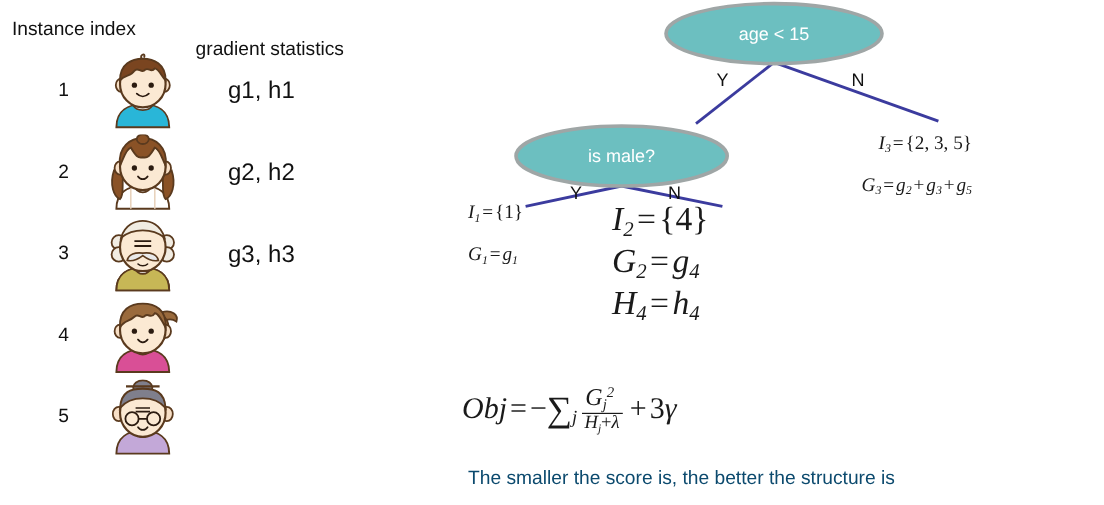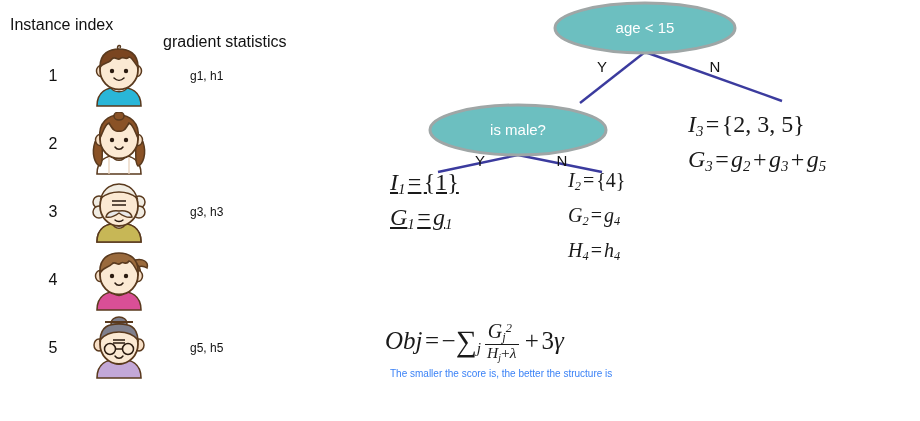--- a/index.html
+++ b/index.html
@@ -18,21 +18,21 @@
   #hdr-stats{left:163px;top:16px;margin-top:17px;}
 
   .row{position:absolute;left:0;width:330px;height:68px;}
   .row .idx{
     position:absolute;left:40px;width:26px;text-align:center;
     font-size:16px;color:#111;line-height:68px;
   }
   .row .avatar{position:absolute;left:85px;top:2px;width:68px;height:64px;}
   .row .gstat{
     position:absolute;left:190px;width:120px;
-    font-size:12px;color:#111;line-height:68px;white-space:nowrap;
+    font-size:20px;color:#111;line-height:68px;white-space:nowrap;
   }
 
   
   .treeSvg{position:absolute;left:330px;top:0;width:590px;height:310px;}
   .nodeLabel{
     fill:#ffffff;font-family:"Liberation Sans",sans-serif;
     font-size:15px;text-anchor:middle;dominant-baseline:middle;
   }
   .edgeLabel{
     fill:#111;font-family:"Liberation Sans",sans-serif;
@@ -46,43 +46,43 @@
     font-style:italic;
     color:#1a1a1a;
     white-space:nowrap;
     line-height:1.0;
   }
   .math .up{font-style:normal;}
   .math sub{font-size:.62em;font-style:italic;vertical-align:-0.28em;}
   .math sup{font-size:.62em;font-style:italic;vertical-align:0.50em;}
   .math .op{font-style:normal;padding:0 .10em;}
 
-  #blk-left  {left:390px;top:170px;font-size:24px;text-decoration:underline;}
-  #blk-mid   {left:568px;top:170px;font-size:20px;}
-  #blk-right {left:688px;top:112px;font-size:24px;}
+  #blk-left  {left:390px;top:170px;font-size:16px;}
+  #blk-mid   {left:510px;top:170px;font-size:28px;}
+  #blk-right {left:718px;top:112px;font-size:16px;text-align:right;}
   .mline{height:35px;}
 
   
   #obj{left:385px;top:322px;font-size:25px;}
   #obj .sigma{font-style:normal;font-size:1.18em;vertical-align:-0.08em;}
   .frac{
     display:inline-block;vertical-align:middle;
     text-align:left;line-height:1.05;
     margin:0 .14em;position:relative;top:-0.04em;
   }
   .frac .num{display:block;font-size:.80em;padding:0 .16em;}
   .frac .den{
     display:block;font-size:.62em;padding:0 .16em;
     border-top:1.4px solid #1a1a1a;
   }
 
   #caption{
-    position:absolute;left:390px;top:368px;
+    position:absolute;left:390px;top:390px;
     font-family:"Liberation Sans",sans-serif;
-    font-size:10px;color:#3b82f6;white-space:nowrap;
+    font-size:16px;color:#0c4a6e;white-space:nowrap;
   }
 </style>
 </head>
 <body>
 
 <div class="stage">
 
   <div>
     <div class="hdr" id="hdr-index">Instance index</div>
     <div class="hdr" id="hdr-stats">gradient statistics</div>
@@ -118,20 +118,21 @@
           <ellipse cx="15" cy="28" rx="4.5" ry="5.5" fill="#f7dfc6" stroke="#5a3a1e" stroke-width="1.5"></ellipse>
           <ellipse cx="53" cy="28" rx="4.5" ry="5.5" fill="#f7dfc6" stroke="#5a3a1e" stroke-width="1.5"></ellipse>
           <ellipse cx="34" cy="27" rx="19" ry="19.5" fill="#fbe9d3" stroke="#5a3a1e" stroke-width="1.8"></ellipse>
           <path d="M15 26 C13 10 24 3 34 3 C44 3 55 10 53 26 C50 20 48 12 44 11 C40 18 38 20 34 19 C30 20 28 18 24 11 C20 12 18 20 15 26 Z" fill="#8a5226" stroke="#5a3a1e" stroke-width="1.6"></path>
           <ellipse cx="34" cy="4" rx="5" ry="4" fill="#8a5226" stroke="#5a3a1e" stroke-width="1.5"></ellipse>
           <circle cx="27" cy="28" r="2.2" fill="#2b1b10"></circle>
           <circle cx="41" cy="28" r="2.2" fill="#2b1b10"></circle>
           <path d="M30 35 C32 38 36 38 38 35" fill="none" stroke="#2b1b10" stroke-width="1.5" stroke-linecap="round"></path>
         </svg>
       </div>
+      <div class="gstat">g2, h2</div>
     </div>
 
     <div class="row" style="top:178px">
       <div class="idx">3</div>
       <div class="avatar">
         <svg viewBox="0 0 68 64" width="68" height="64">
           <path d="M12 62 C12 48 22 43 34 43 C46 43 56 48 56 62 Z" fill="#c4b council" stroke="#5a3a1e" stroke-width="1.6"></path>
           <path d="M12 62 C12 48 22 43 34 43 C46 43 56 48 56 62 Z" fill="#c7b756" stroke="#5a3a1e" stroke-width="1.6"></path>
           <path d="M27 43 C30 50 38 50 41 43 L41 41 L27 41 Z" fill="#ffffff" stroke="#5a3a1e" stroke-width="1.4"></path>
           <ellipse cx="14" cy="22" rx="6" ry="6" fill="#f1ece2" stroke="#5a3a1e" stroke-width="1.5"></ellipse>
@@ -179,21 +180,20 @@
           <ellipse cx="54" cy="29" rx="5" ry="6" fill="#f7dfc6" stroke="#5a3a1e" stroke-width="1.5"></ellipse>
           <ellipse cx="34" cy="28" rx="19" ry="20" fill="#fbe9d3" stroke="#5a3a1e" stroke-width="1.8"></ellipse>
           <path d="M15 24 C16 10 24 8 34 8 C44 8 52 10 53 24 C48 18 41 16 34 16 C27 16 20 18 15 24 Z" fill="#7f7f8c" stroke="#5a3a1e" stroke-width="1.6"></path>
           <path d="M28 24 L40 24 M28 27 L40 27" stroke="#2b1b10" stroke-width="1.4"></path>
           <circle cx="25" cy="33" r="5.5" fill="none" stroke="#2b1b10" stroke-width="1.5"></circle>
           <circle cx="43" cy="33" r="5.5" fill="none" stroke="#2b1b10" stroke-width="1.5"></circle>
           <path d="M30.5 33 L37.5 33" stroke="#2b1b10" stroke-width="1.5"></path>
           <path d="M30 40 C32 43 36 43 38 40" fill="none" stroke="#2b1b10" stroke-width="1.4" stroke-linecap="round"></path>
         </svg>
       </div>
-      <div class="gstat">g5, h5</div>
     </div>
   </div>
 
   <svg class="treeSvg">
 
     <line x1="315" y1="52" x2="250" y2="103" stroke="#3b3b9e" stroke-width="2.4"></line>
     <line x1="315" y1="52" x2="452" y2="101" stroke="#3b3b9e" stroke-width="2.4"></line>
 
     <line x1="188" y1="155" x2="108" y2="172" stroke="#3b3b9e" stroke-width="2.4"></line>
     <line x1="188" y1="155" x2="272" y2="172" stroke="#3b3b9e" stroke-width="2.4"></line>

